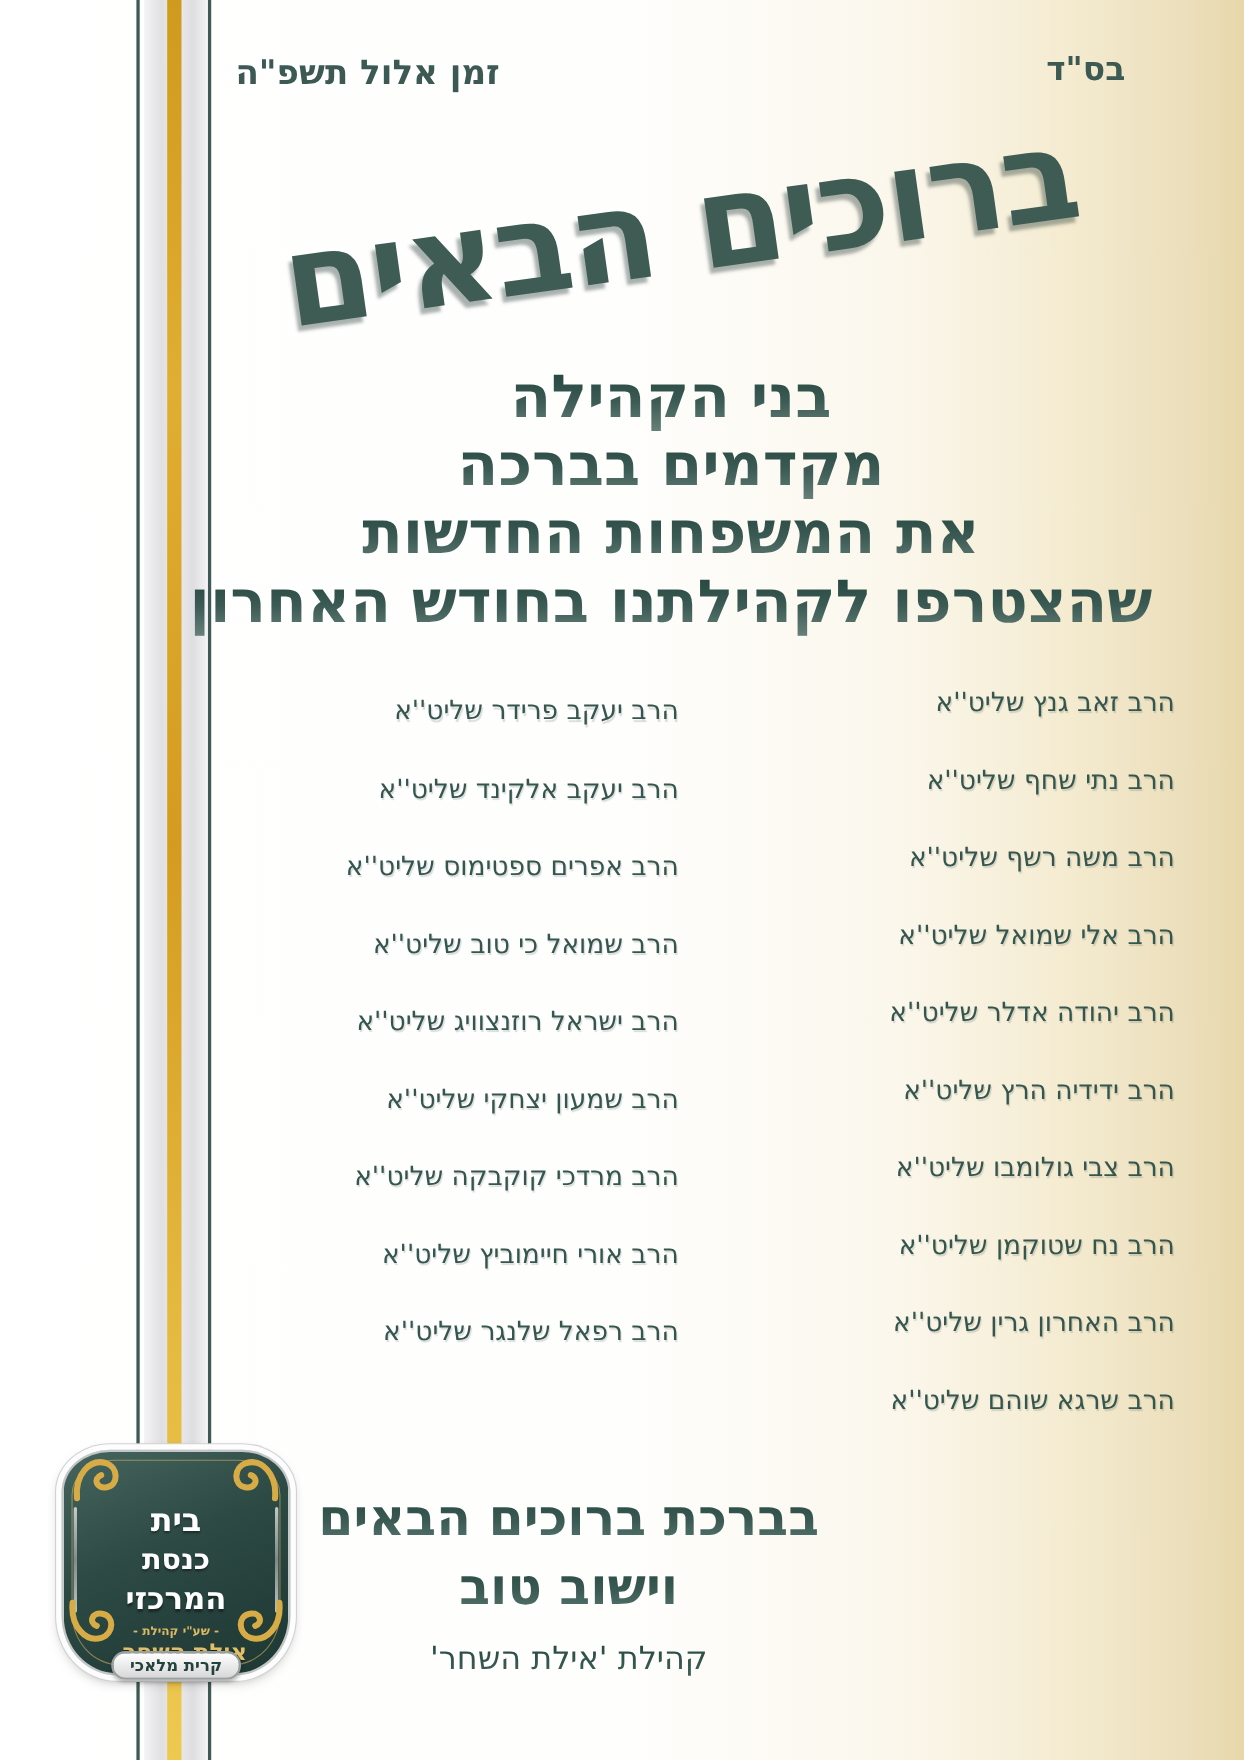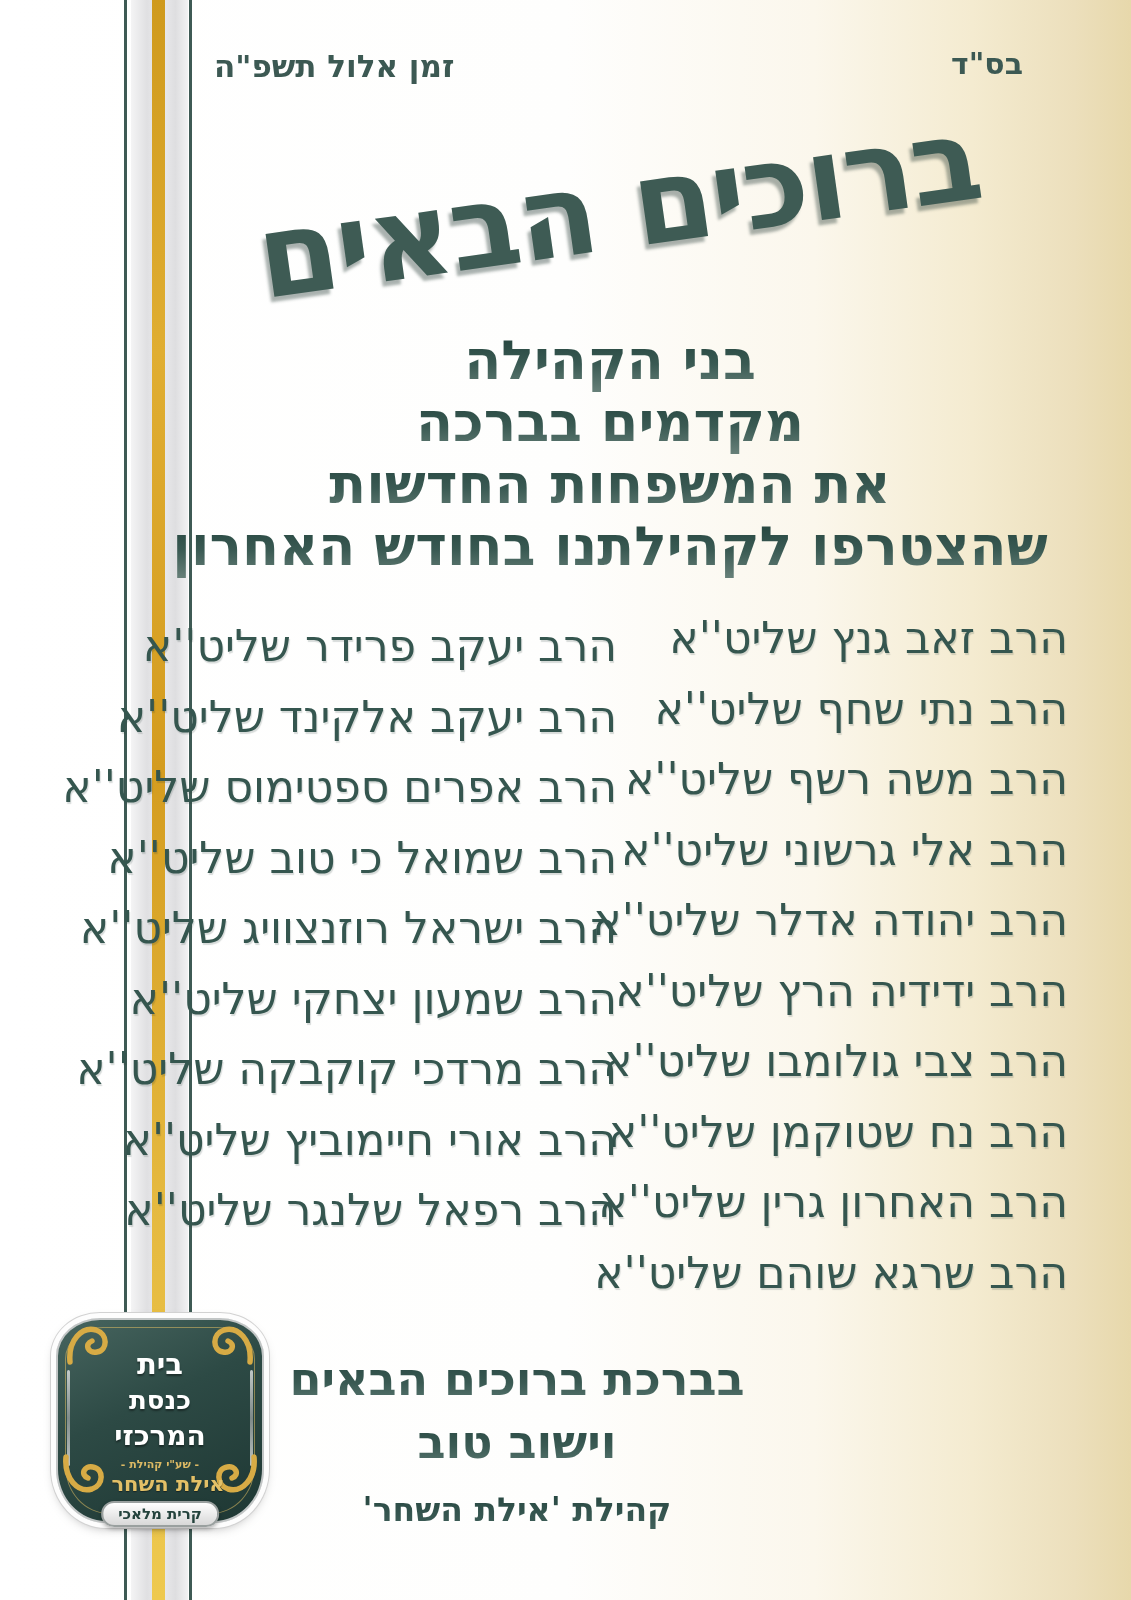--- a/index.html
+++ b/index.html
@@ -54,39 +54,39 @@
     background:linear-gradient(180deg,#20403a 0%,#3a5a53 55%,#678079 100%);
     -webkit-background-clip:text;background-clip:text;color:transparent;
     text-shadow:none;
     white-space:nowrap;
   }
   
   .names-col{
     position:absolute;top:0;direction:rtl;text-align:right;
   }
   .names-col .name-row{
-    font-size:44px;color:#35564f;line-height:70.5px;white-space:nowrap;
+    font-size:24px;color:#35564f;line-height:70.5px;white-space:nowrap;
     text-shadow:1px 2px 1px rgba(40,60,55,.18);
   }
   .names-right{top:603px;right:63px;}
   .names-left{top:611px;right:514px;}
   
   .closing{
     position:absolute;top:1348px;left:0;width:1034px;
     text-align:center;direction:rtl;
   }
   .closing .c1,.closing .c2{
     display:block;font-size:46px;font-weight:bold;line-height:63px;
     background:linear-gradient(180deg,#1f3e39 0%,#3a5a53 55%,#64807a 100%);
     -webkit-background-clip:text;background-clip:text;color:transparent;
     white-space:nowrap;
   }
   .closing .c3{
     display:block;margin-top:16px;
-    font-size:33px;font-weight:bold;
+    font-size:29px;font-weight:normal;
     background:linear-gradient(180deg,#24443e 0%,#40605a 100%);
     -webkit-background-clip:text;background-clip:text;color:transparent;
     white-space:nowrap;
   }
   
   .logo{
     position:absolute;left:56px;top:1318px;width:208px;height:205px;z-index:5;
   }
   .plaque{
     position:absolute;inset:0;
@@ -105,21 +105,21 @@
     background:linear-gradient(180deg,#f2f2f2,#9ba1a1 50%,#eeeeee);opacity:.75;
   }
   .side-accent.sl{left:11px;} .side-accent.sr{right:11px;}
   .swirl{position:absolute;width:46px;height:46px;}
   .swirl.tl{top:4px;left:10px;}
   .swirl.tr{top:4px;right:10px;transform:scaleX(-1);}
   .swirl.bl{bottom:26px;left:6px;transform:scaleY(-1);}
   .swirl.br{bottom:26px;right:6px;transform:scale(-1,-1);}
   .logo-text{
     position:absolute;inset:0;display:flex;flex-direction:column;align-items:center;
-    padding-top:30px;direction:rtl;text-align:center;
+    padding-top:48px;direction:rtl;text-align:center;
   }
   .logo-l1{font-size:29px;font-weight:bold;color:#ffffff;line-height:33px;text-shadow:0 2px 2px rgba(0,0,0,.4);}
   .logo-l2{font-size:26px;font-weight:bold;color:#ffffff;line-height:38px;text-shadow:0 2px 2px rgba(0,0,0,.4);}
   .logo-l3{font-size:28px;font-weight:bold;color:#ffffff;line-height:33px;text-shadow:0 2px 2px rgba(0,0,0,.4);}
   .logo-byline{margin-top:6px;font-size:11px;font-weight:bold;color:#dcb964;line-height:13px;}
   .logo-community{font-size:21px;font-weight:bold;color:#e3c067;line-height:26px;text-shadow:0 1px 1px rgba(0,0,0,.4);margin-left:16px;}
   .logo-city{
     position:absolute;bottom:-4px;left:50%;transform:translateX(-50%);
     padding:2px 15px;white-space:nowrap;
     background:linear-gradient(180deg,#ffffff,#d8d8d8);
@@ -147,21 +147,21 @@
     <span class="sub-line">בני הקהילה</span>
     <span class="sub-line">מקדמים בברכה</span>
     <span class="sub-line">את המשפחות החדשות</span>
     <span class="sub-line">שהצטרפו לקהילתנו בחודש האחרון</span>
   </div>
 
   <div class="names-col names-right">
     <div class="name-row">הרב זאב גנץ שליט''א</div>
     <div class="name-row">הרב נתי שחף שליט''א</div>
     <div class="name-row">הרב משה רשף שליט''א</div>
-    <div class="name-row">הרב אלי גרשוני שליט''א</div>
+    <div class="name-row">הרב אלי שמואל שליט''א</div>
     <div class="name-row">הרב יהודה אדלר שליט''א</div>
     <div class="name-row">הרב ידידיה הרץ שליט''א</div>
     <div class="name-row">הרב צבי גולומבו שליט''א</div>
     <div class="name-row">הרב נח שטוקמן שליט''א</div>
     <div class="name-row">הרב האחרון גרין שליט''א</div>
     <div class="name-row">הרב שרגא שוהם שליט''א</div>
   </div>
 
   <div class="names-col names-left">
     <div class="name-row">הרב יעקב פרידר שליט''א</div>

